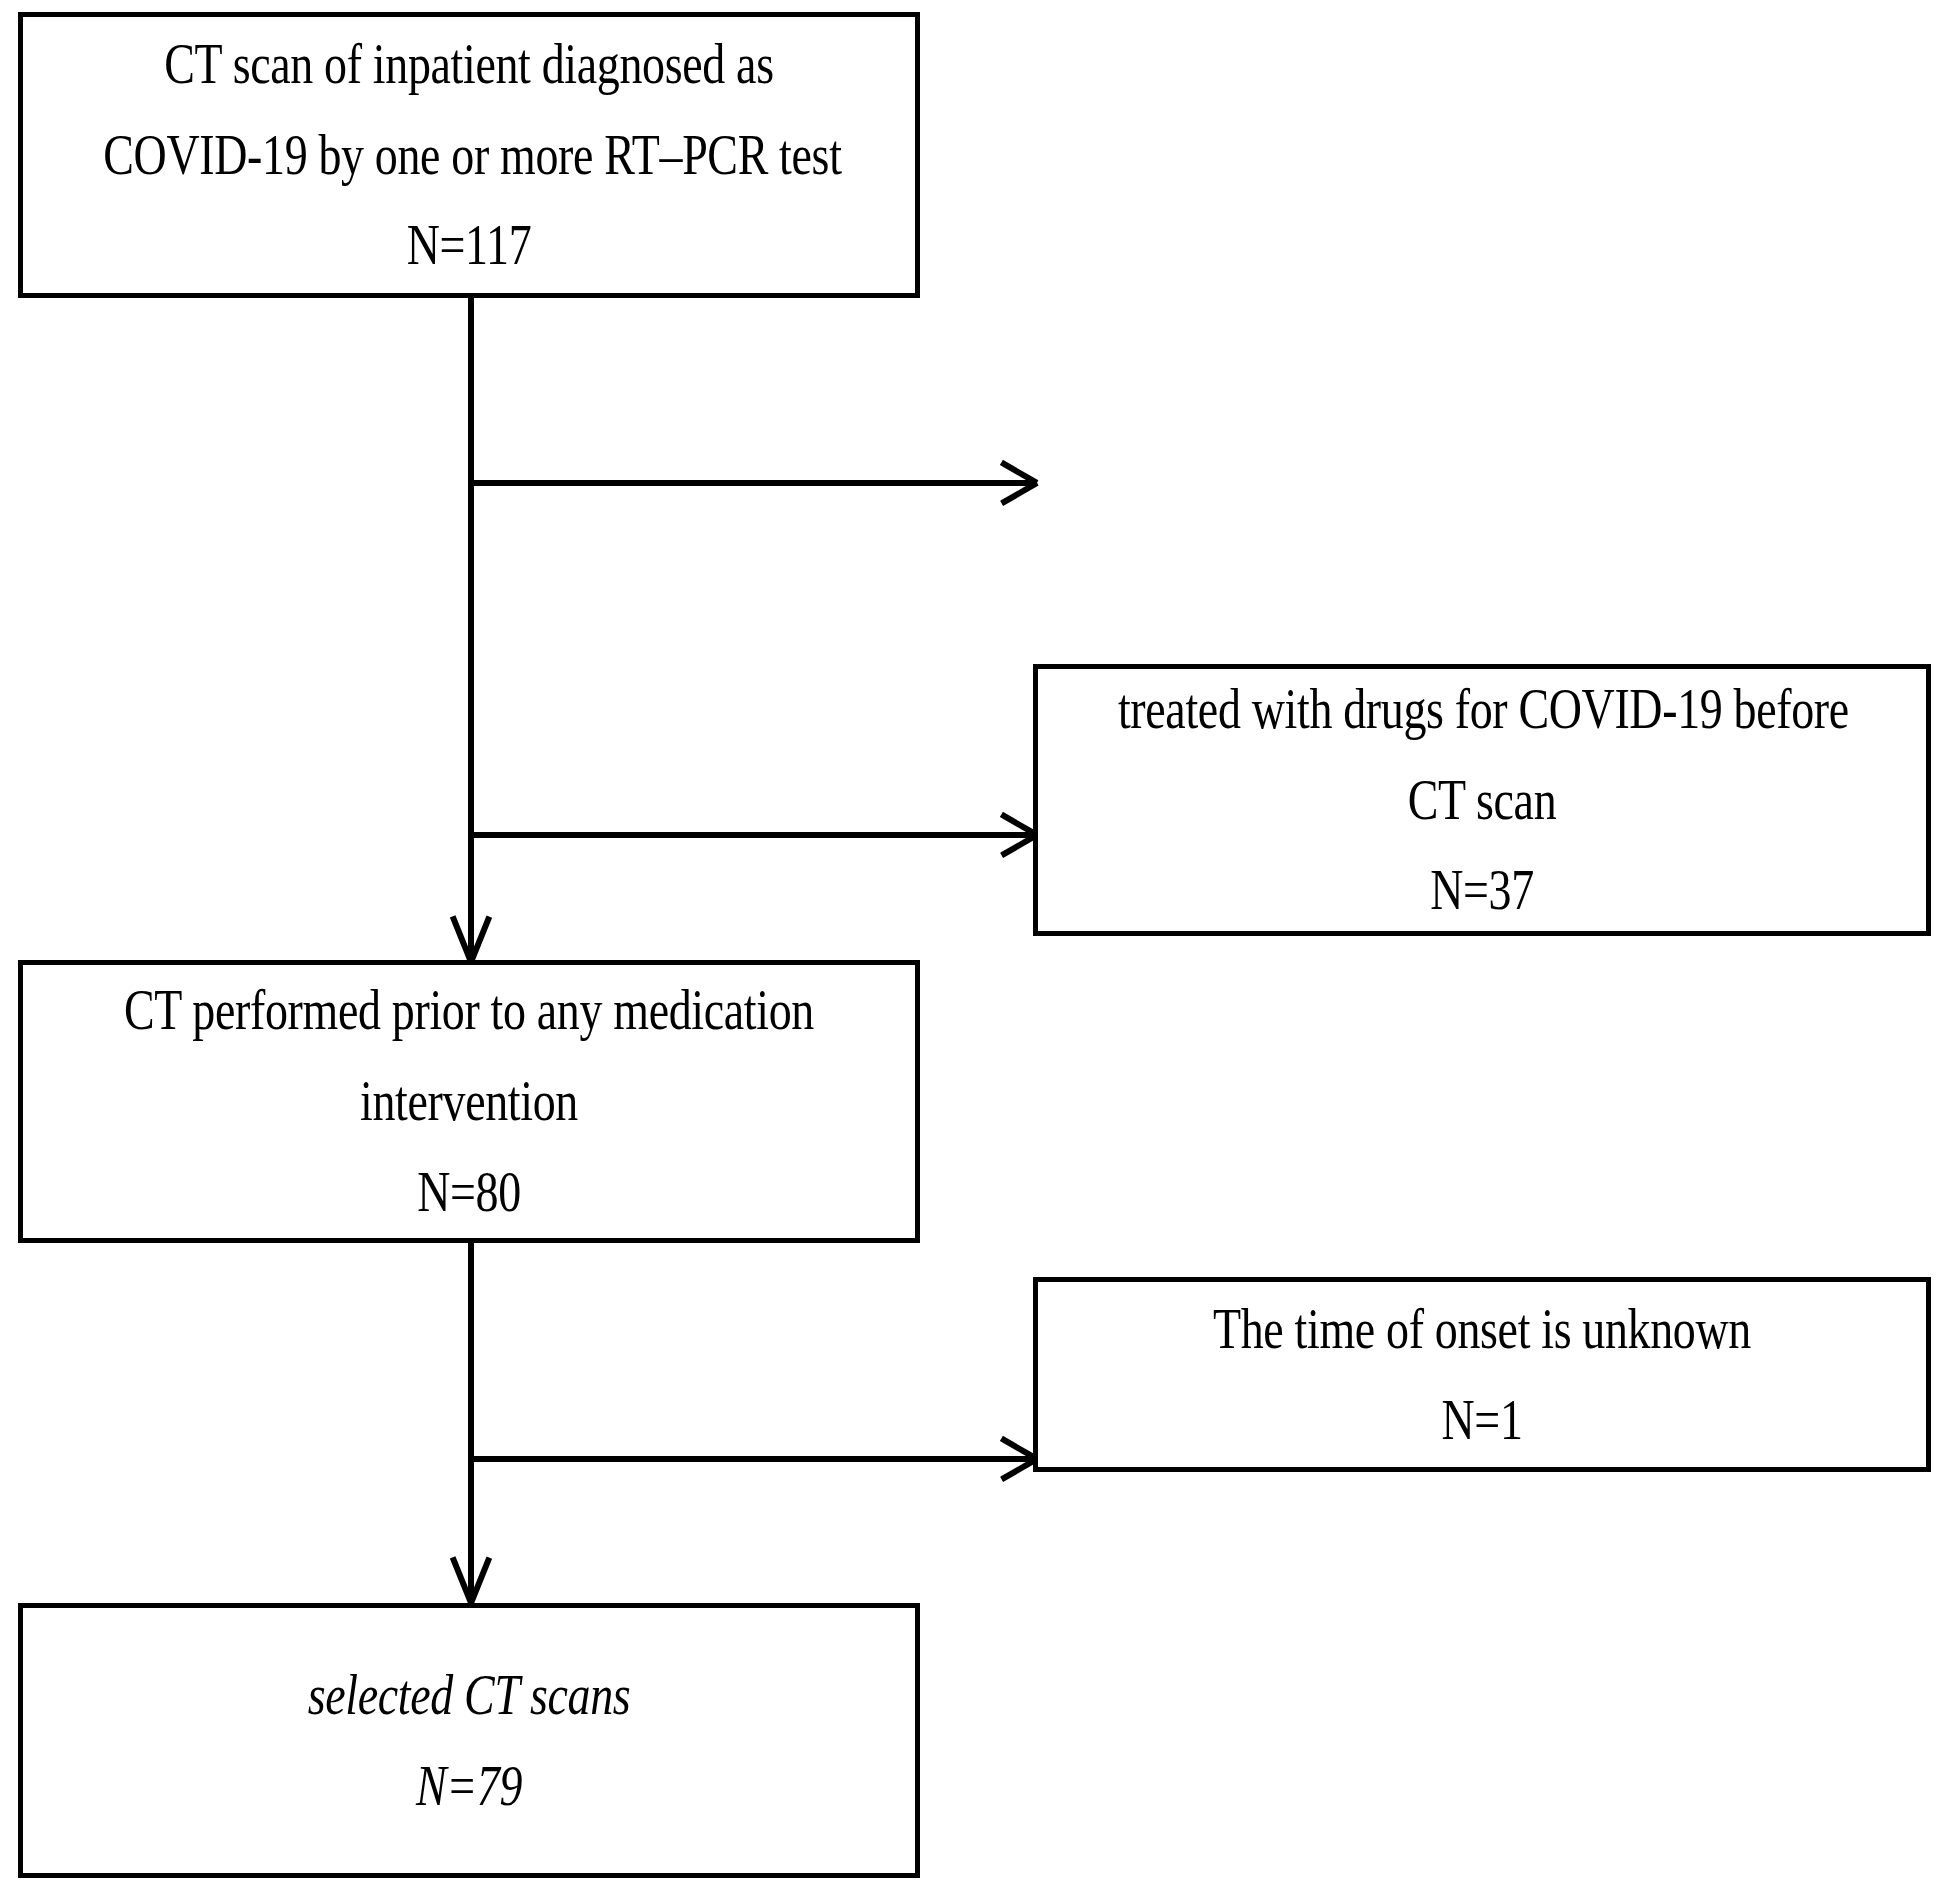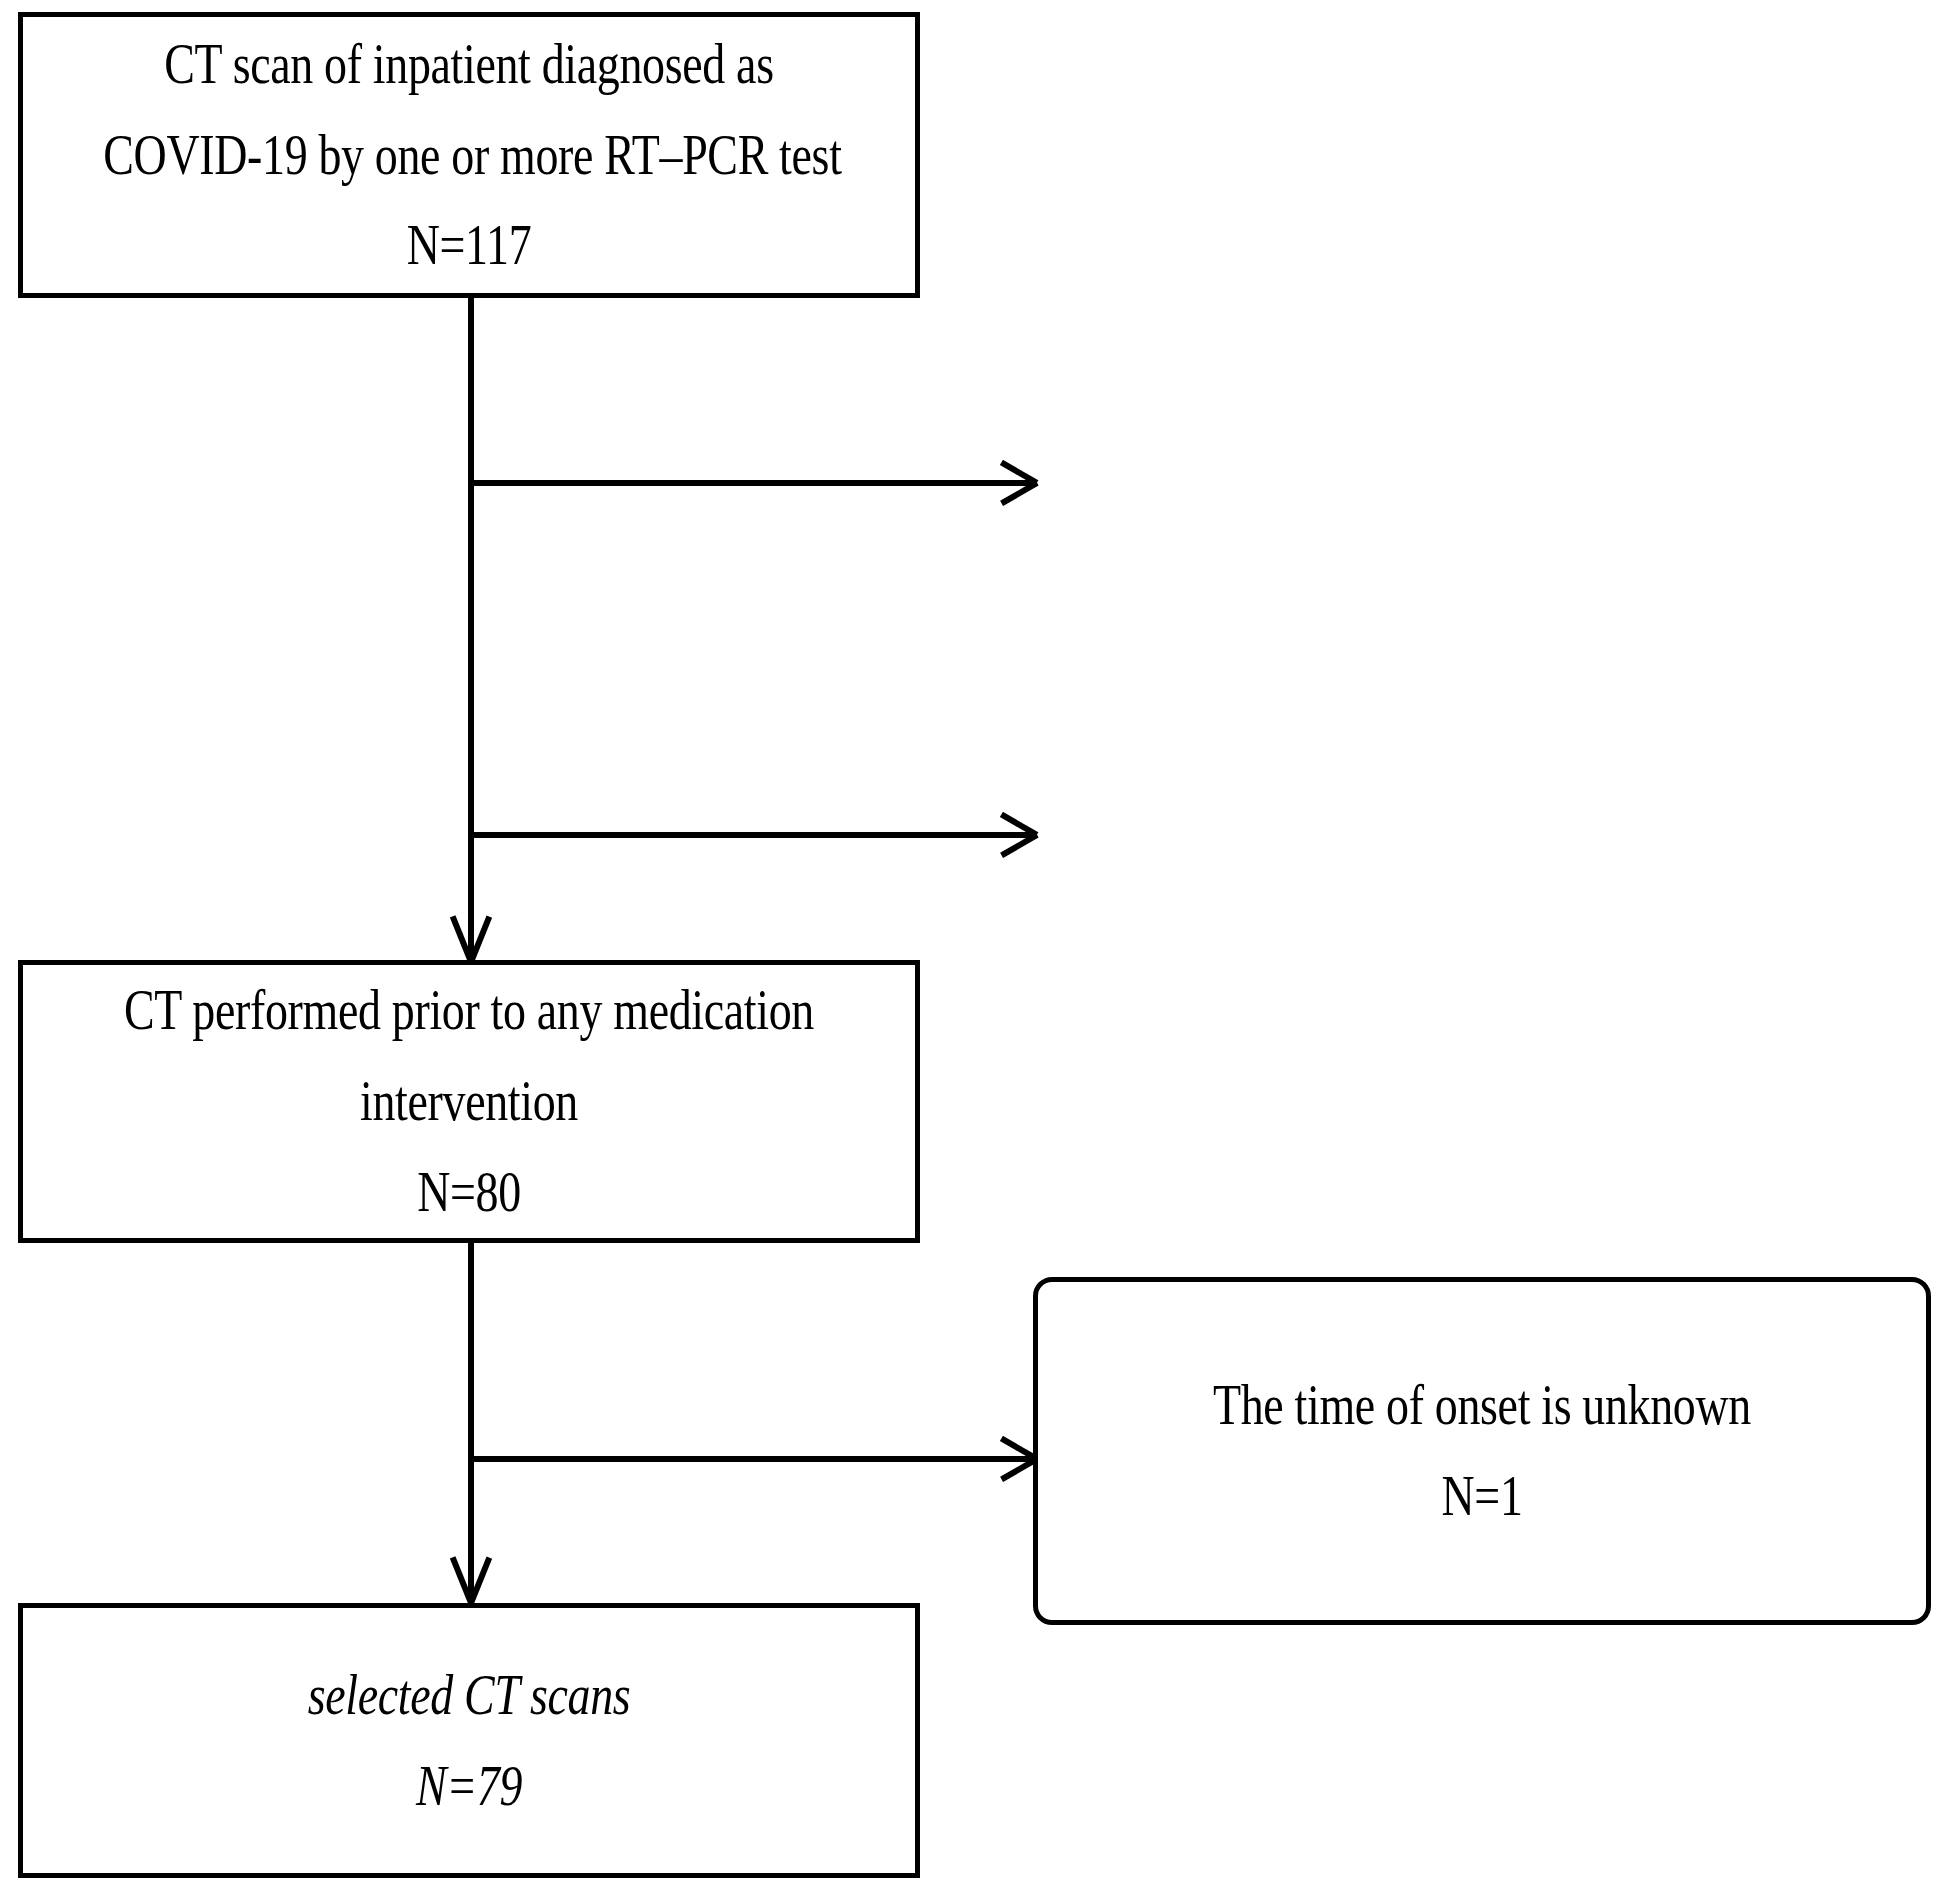--- a/index.html
+++ b/index.html
@@ -122,28 +122,33 @@
 
   <div class="arrow-down" style="left:468px; top:1603px;"></div>
 
   <div class="flow-box" style="left:17.6px; top:12px; width:902px; height:286px;">
     <span class="box-line">CT scan of inpatient diagnosed as</span>
     <span class="box-line">COVID-19 by one or more RT–PCR test</span>
     <span class="box-line">N=117</span>
   </div>
 
 
+  <div class="flow-box" style="left:1033px; top:664px; width:898px; height:272px;">
+    <span class="box-line">treated with drugs for COVID-19 before</span>
+    <span class="box-line">CT scan</span>
+    <span class="box-line">N=37</span>
+  </div>
 
   <div class="flow-box" style="left:17.6px; top:960px; width:902px; height:283px;">
     <span class="box-line left-flush">CT performed prior to any medication</span>
     <span class="box-line">intervention</span>
     <span class="box-line">N=80</span>
   </div>
 
-  <div class="flow-box" style="left:1033px; top:1277px; width:898px; height:348px;border-radius:19px;">
+  <div class="flow-box" style="left:1033px; top:1277px; width:898px; height:195px;">
     <span class="box-line">The time of onset is unknown</span>
     <span class="box-line">N=1</span>
   </div>
 
   <div class="flow-box" style="left:17.6px; top:1603px; width:902px; height:275px;font-style:italic;">
     <span class="box-line">selected CT scans</span>
     <span class="box-line">N=79</span>
   </div>
 
 </div>

